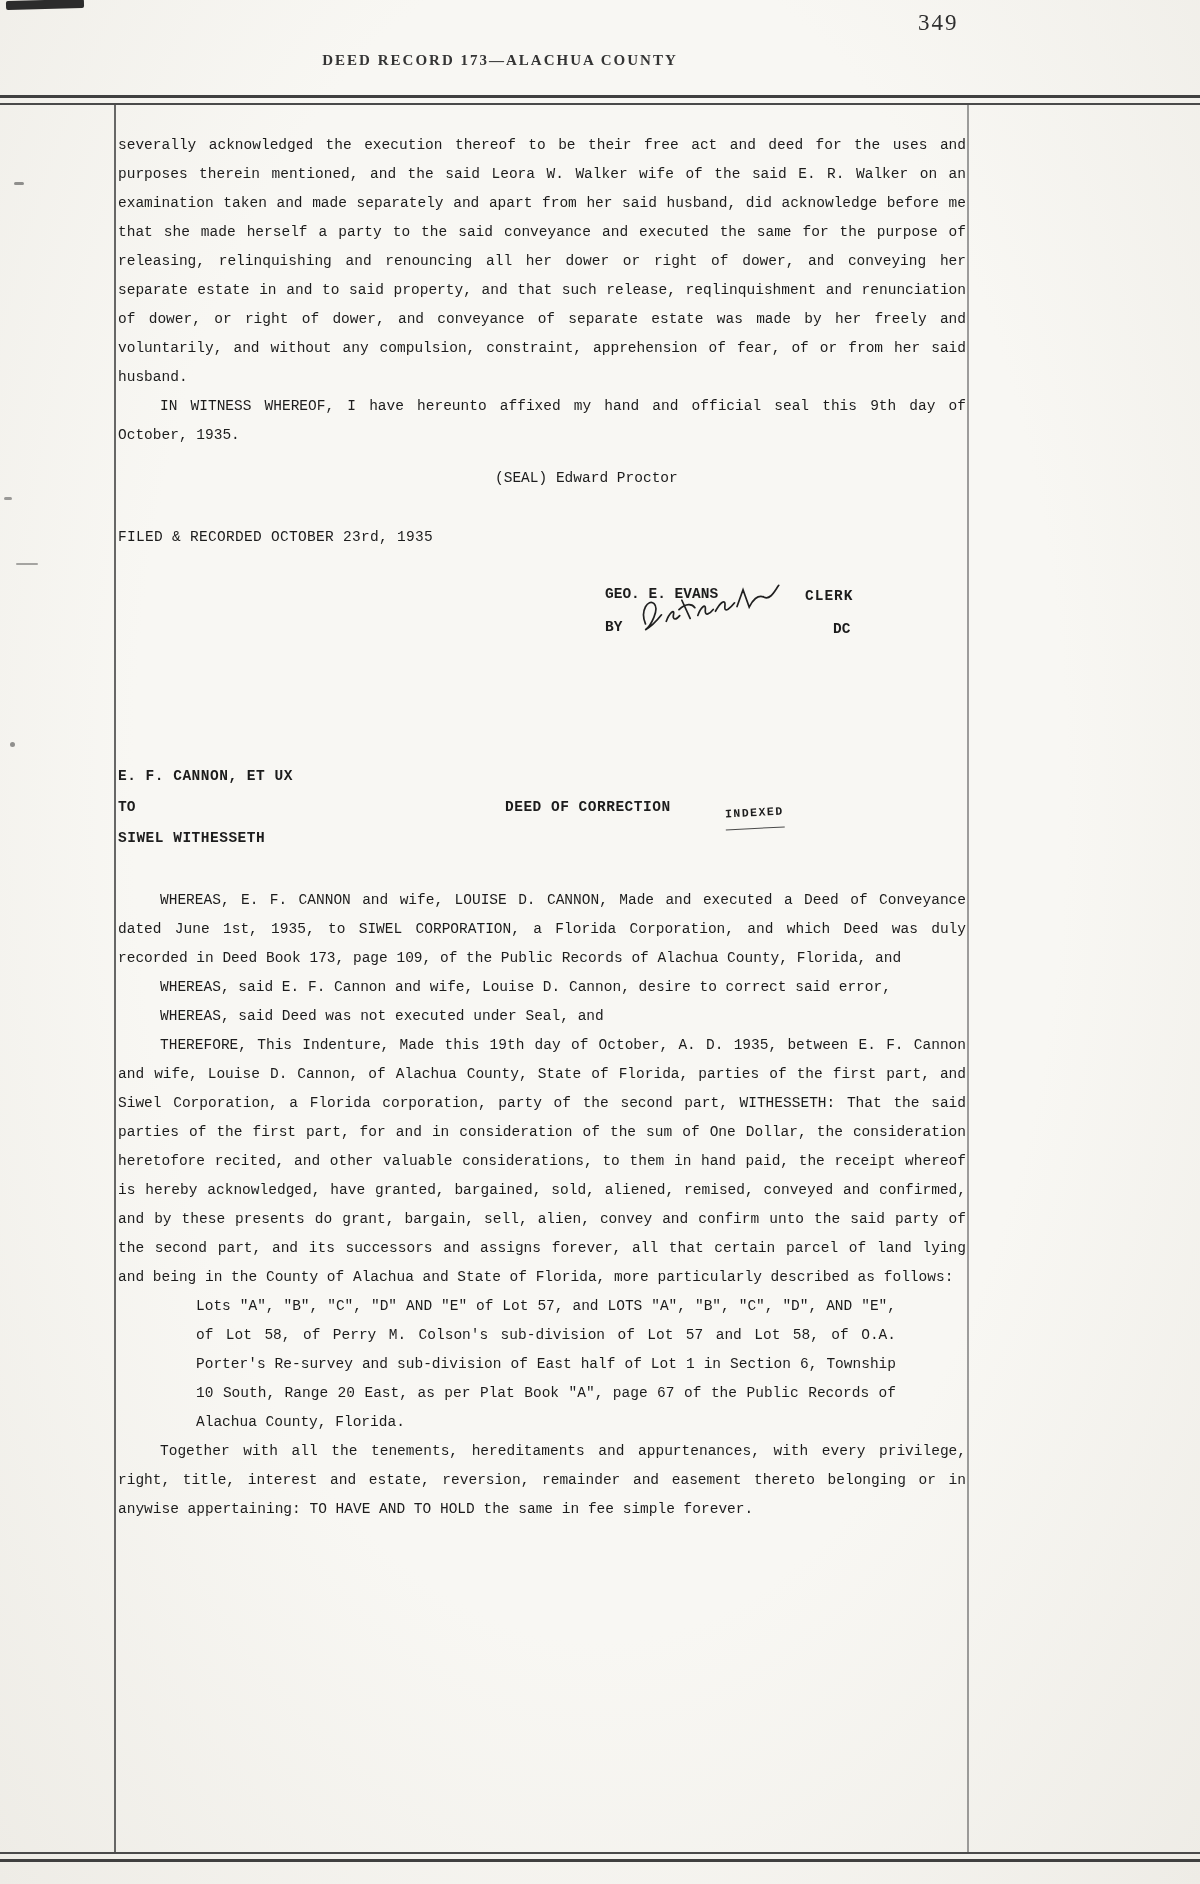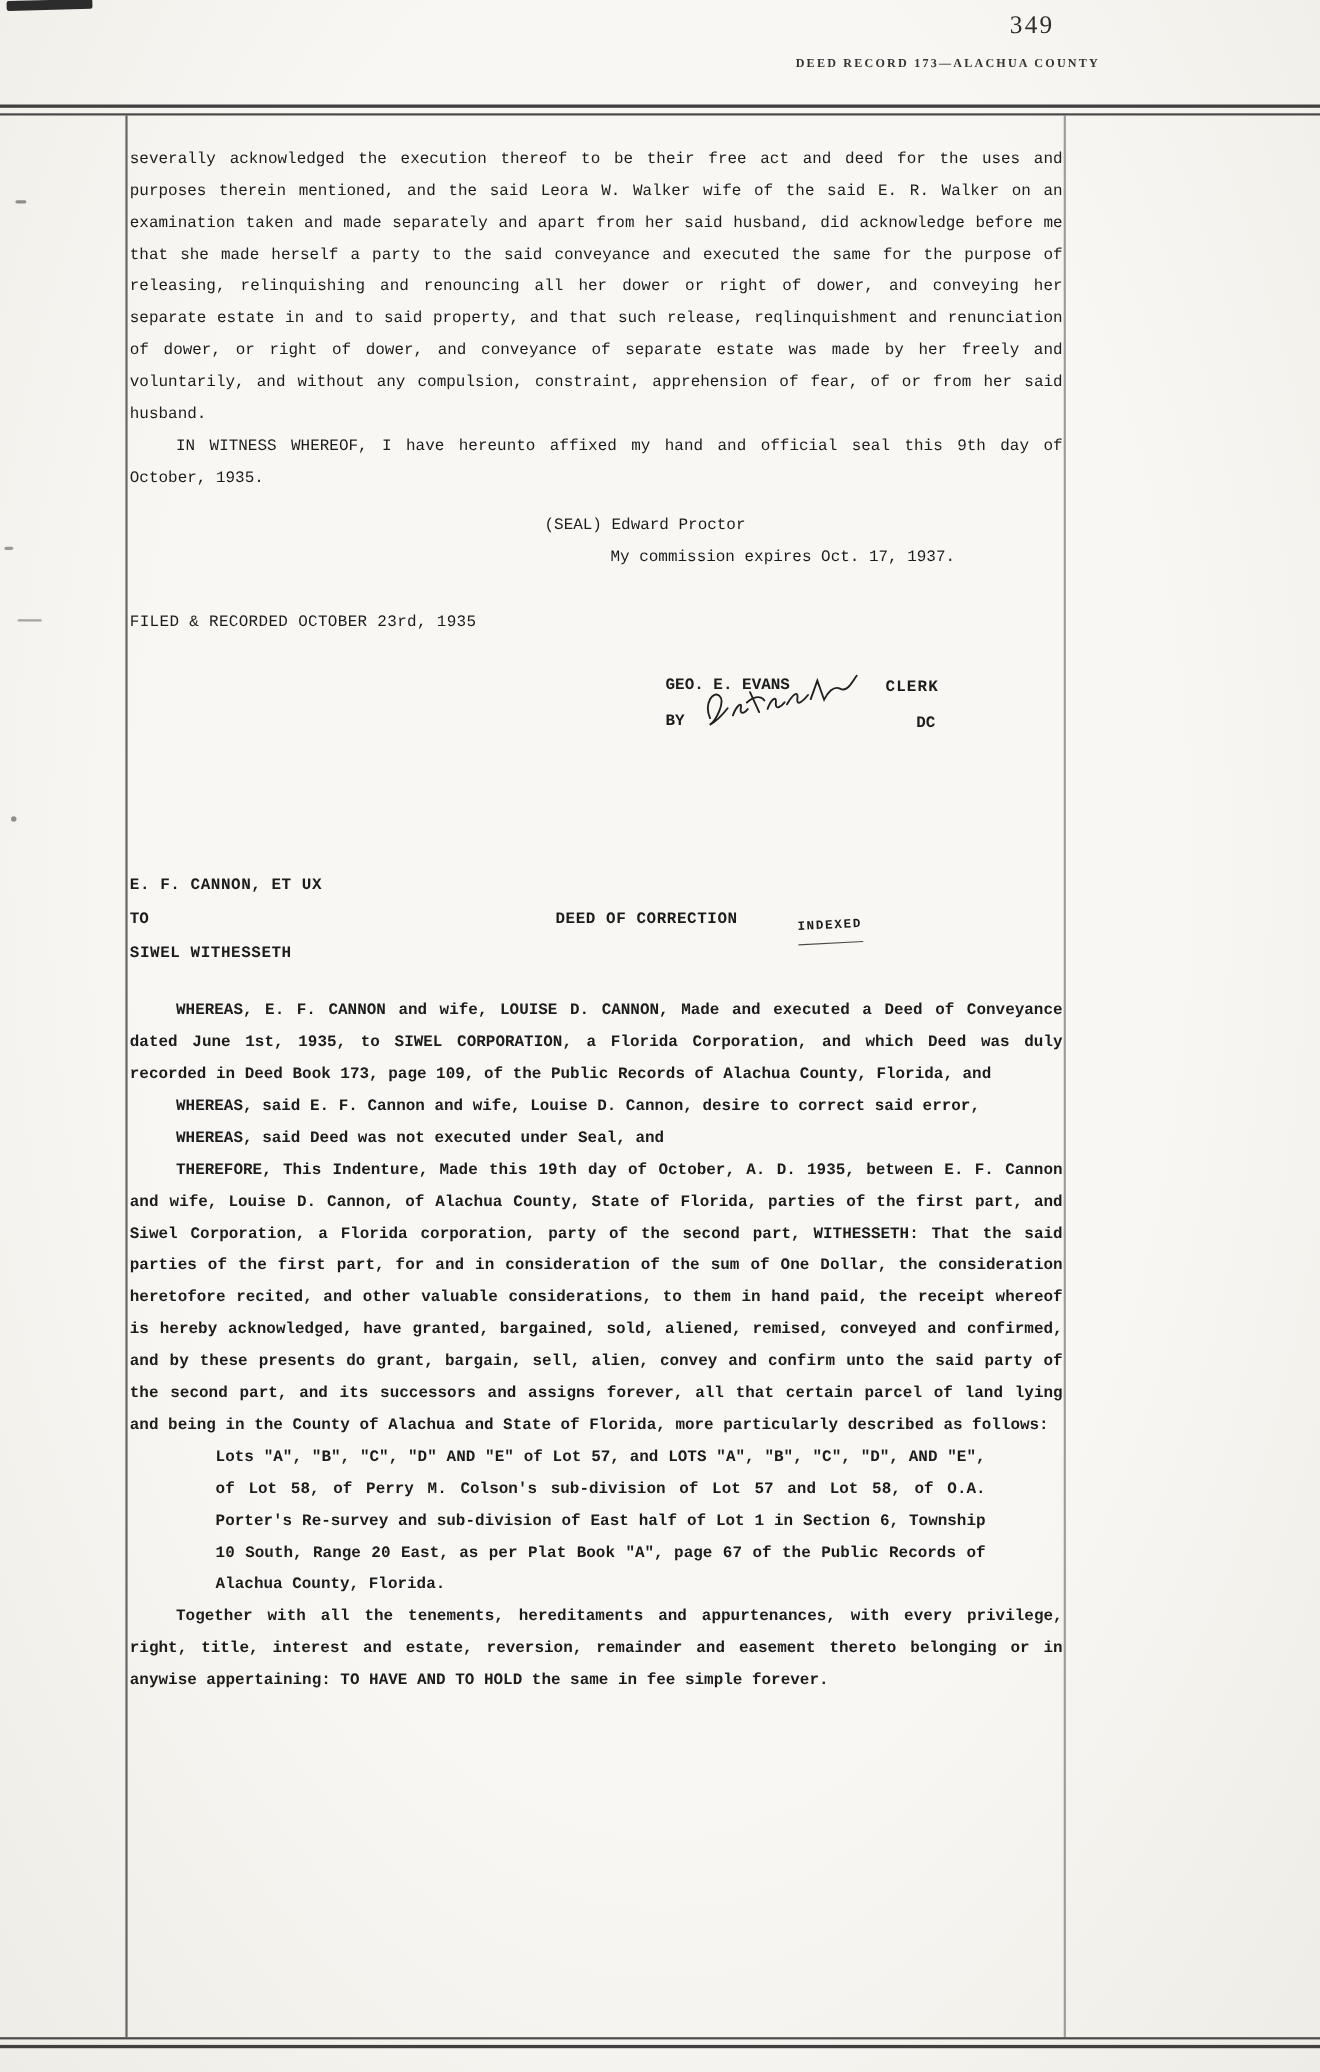--- a/index.html
+++ b/index.html
@@ -16,23 +16,23 @@
     color:#1b1b1b;
   }
 
   
   .page-number {
     position:absolute; top:10px; left:918px;
     font-family:"Liberation Serif","DejaVu Serif",serif;
     font-size:23px; letter-spacing:2px; color:#2e2e2e;
   }
   .page-header {
-    position:absolute; top:52px; left:0; width:1000px; text-align:right;
+    position:absolute; top:52px; left:0; width:1000px; text-align:center;
     font-family:"Liberation Serif","DejaVu Serif",serif;
-    font-size:11px; font-weight:bold; letter-spacing:2px; color:#343434;
+    font-size:15px; font-weight:bold; letter-spacing:2px; color:#343434;
   }
 
   
   .rule-top {
     position:absolute; top:95px; left:0; width:1200px; height:10px;
     border-top:3px solid #404040; border-bottom:2px solid #4a4a4a;
   }
   .rule-bottom {
     position:absolute; top:1852px; left:0; width:1200px; height:10px;
     border-top:2px solid #4a4a4a; border-bottom:3px solid #404040;
@@ -78,21 +78,21 @@
   .grantor    { position:absolute; left:0;    top:0;   font-weight:bold; letter-spacing:.5px; }
   .to-label   { position:absolute; left:0;    top:31px; font-weight:bold; }
   .instrument { position:absolute; left:387px; top:31px; font-weight:bold; letter-spacing:.5px; }
   .indexed    {
     position:absolute; left:607px; top:36px;
     font-size:11.5px; font-weight:bold; letter-spacing:1.5px;
     transform:rotate(-3deg); border-bottom:1px solid #4a4a4a; padding-bottom:1px;
   }
   .grantee    { position:absolute; left:0; top:62px; font-weight:bold; letter-spacing:.5px; }
 
-  .deed-body { margin-top:18px;font-weight:bold; }
+  .deed-body { margin-top:28px; }
   .legal-description { margin-left:78px; width:700px; text-align:justify; }
 </style>
 </head>
 <body>
 
 <div class="page">
 
   <div class="artifact a1"></div>
   <div class="artifact a2"></div>
   <div class="artifact a3"></div>
@@ -106,21 +106,20 @@
   <div class="vrule-right"></div>
   <div class="rule-bottom"></div>
 
   <div class="text-block">
 
     <p>severally acknowledged the execution thereof to be their free act and deed for the uses and purposes therein mentioned, and the said Leora W. Walker wife of the said E. R. Walker on an examination taken and made separately and apart from her said husband, did acknowledge before me that she made herself a party to the said conveyance and executed the same for the purpose of releasing, relinquishing and renouncing all her dower or right of dower, and conveying her separate estate in and to said property, and that such release, reqlinquishment and renunciation of dower, or right of dower, and conveyance of separate estate was made by her freely and voluntarily, and without any compulsion, constraint, apprehension of fear, of or from her said husband.</p>
     <p class="indent">IN WITNESS WHEREOF, I have hereunto affixed my hand and official seal this 9th day of October, 1935.</p>
 
     <div class="seal-block">
       <div>(SEAL) Edward Proctor</div>
-      <div class="seal-sub">My commission expires Oct. 17, 1937.</div>
     </div>
 
     <div class="filed-line">FILED &amp; RECORDED OCTOBER 23rd, 1935</div>
 
     <div class="clerk-block">
       <span class="clerk-name">GEO. E. EVANS</span>
       <span class="clerk-title">CLERK</span>
       <span class="by-label">BY</span>
       <svg class="signature" width="150" height="44" viewBox="0 0 150 44">
         <path d="M10 30 C 6 16 16 5 21 11 C 26 17 15 33 9 36 C 17 33 23 27 27 23

